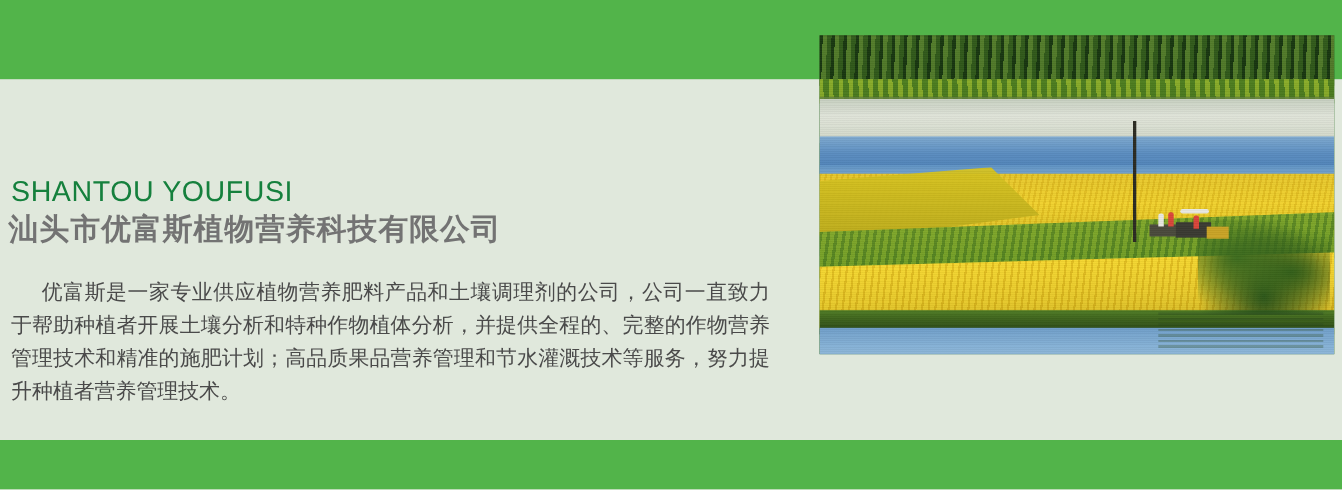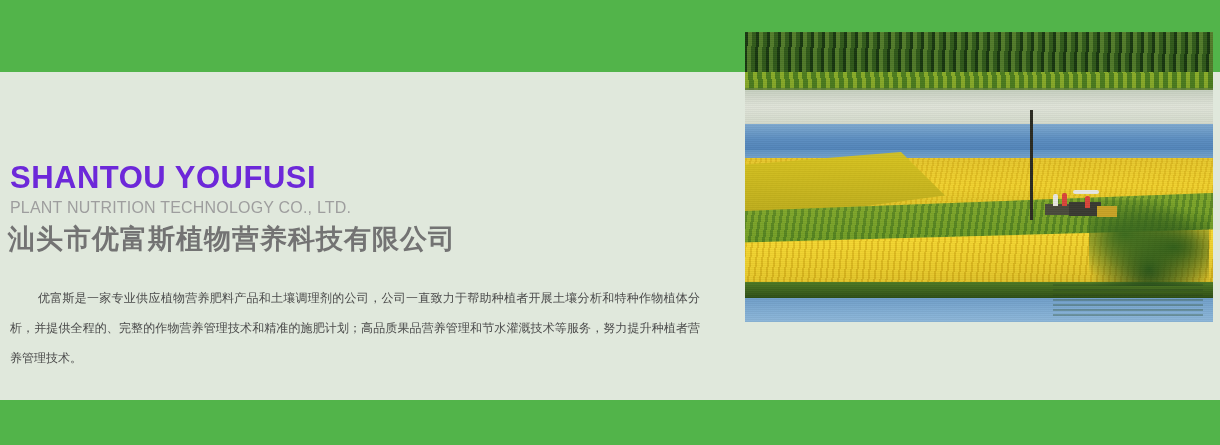--- a/index.html
+++ b/index.html
@@ -39,44 +39,44 @@
   }
   
   .content {
     position: absolute;
     left: 0;
     top: 160px;
     width: 720px;
   }
   .brand-en {
     margin: 0 0 2px 10px;
-    font-size: 31px;
-    font-weight: bold;
+    font-size: 26px;
+    font-weight: normal;
     letter-spacing: 0.5px;
-    color: #6d28d9;
+    color: #15803d;
     line-height: 1.15;
   }
   .brand-sub {
     margin: 0 0 6px 10px;
     font-size: 16px;
     letter-spacing: 0.2px;
     color: #9e9e9e;
     line-height: 1.2;
   }
   .brand-cn {
     margin: 0 0 26px 8px;
     font-size: 27px;
     color: #737373;
     letter-spacing: 1px;
     line-height: 1.25;
   }
   .body-copy {
     margin: 0 0 0 10px;
     width: 690px;
-    font-size: 12px;
+    font-size: 19px;
     line-height: 30px;
     color: #4a4a4a;
     text-indent: 28px;
     text-align: justify;
   }
   
   .photo {
     position: absolute;
     left: 745px;
     top: 32px;
@@ -273,20 +273,19 @@
         <div class="ph-worker-a"></div>
         <div class="ph-worker-b"></div>
         <div class="ph-worker-c"></div>
       </div>
       <div class="ph-grain"></div>
     </div>
   </div>
 
   <div class="content">
     <h1 class="brand-en">SHANTOU YOUFUSI</h1>
-    <div class="brand-sub">PLANT NUTRITION TECHNOLOGY CO., LTD.</div>
     <h2 class="brand-cn">汕头市优富斯植物营养科技有限公司</h2>
     <p class="body-copy">优富斯是一家专业供应植物营养肥料产品和土壤调理剂的公司，公司一直致力于帮助种植者开展土壤分析和特种作物植体分析，并提供全程的、完整的作物营养管理技术和精准的施肥计划；高品质果品营养管理和节水灌溉技术等服务，努力提升种植者营养管理技术。</p>
   </div>
 
   <div class="bottom-band"></div>
 
 </div>
 
 </body></html>

